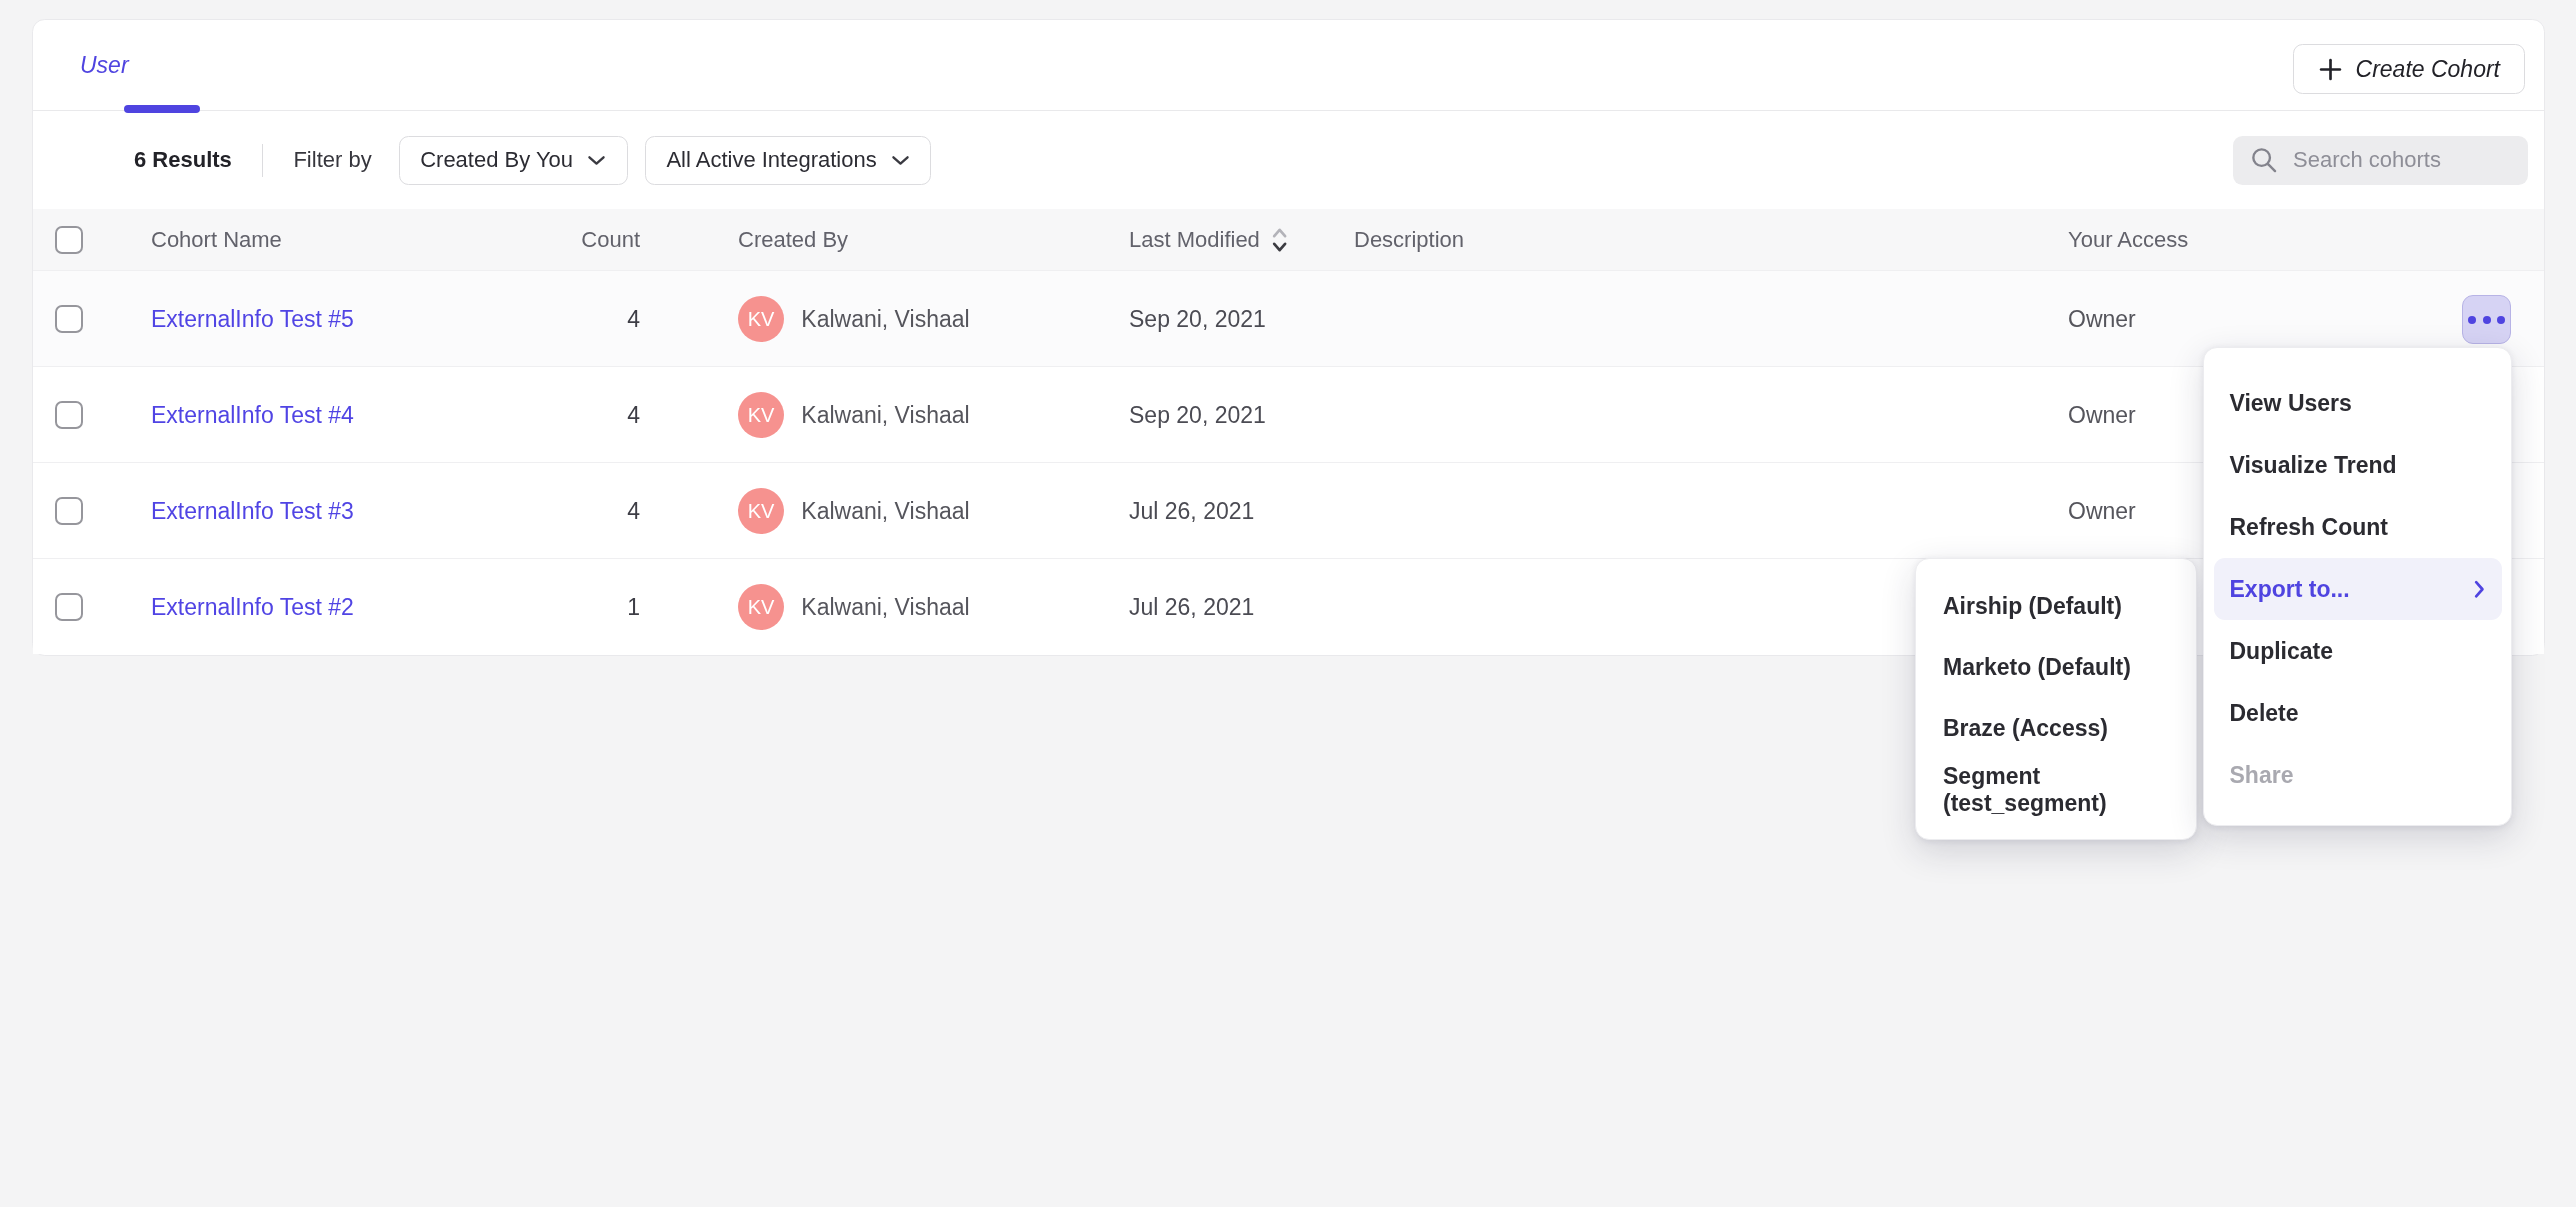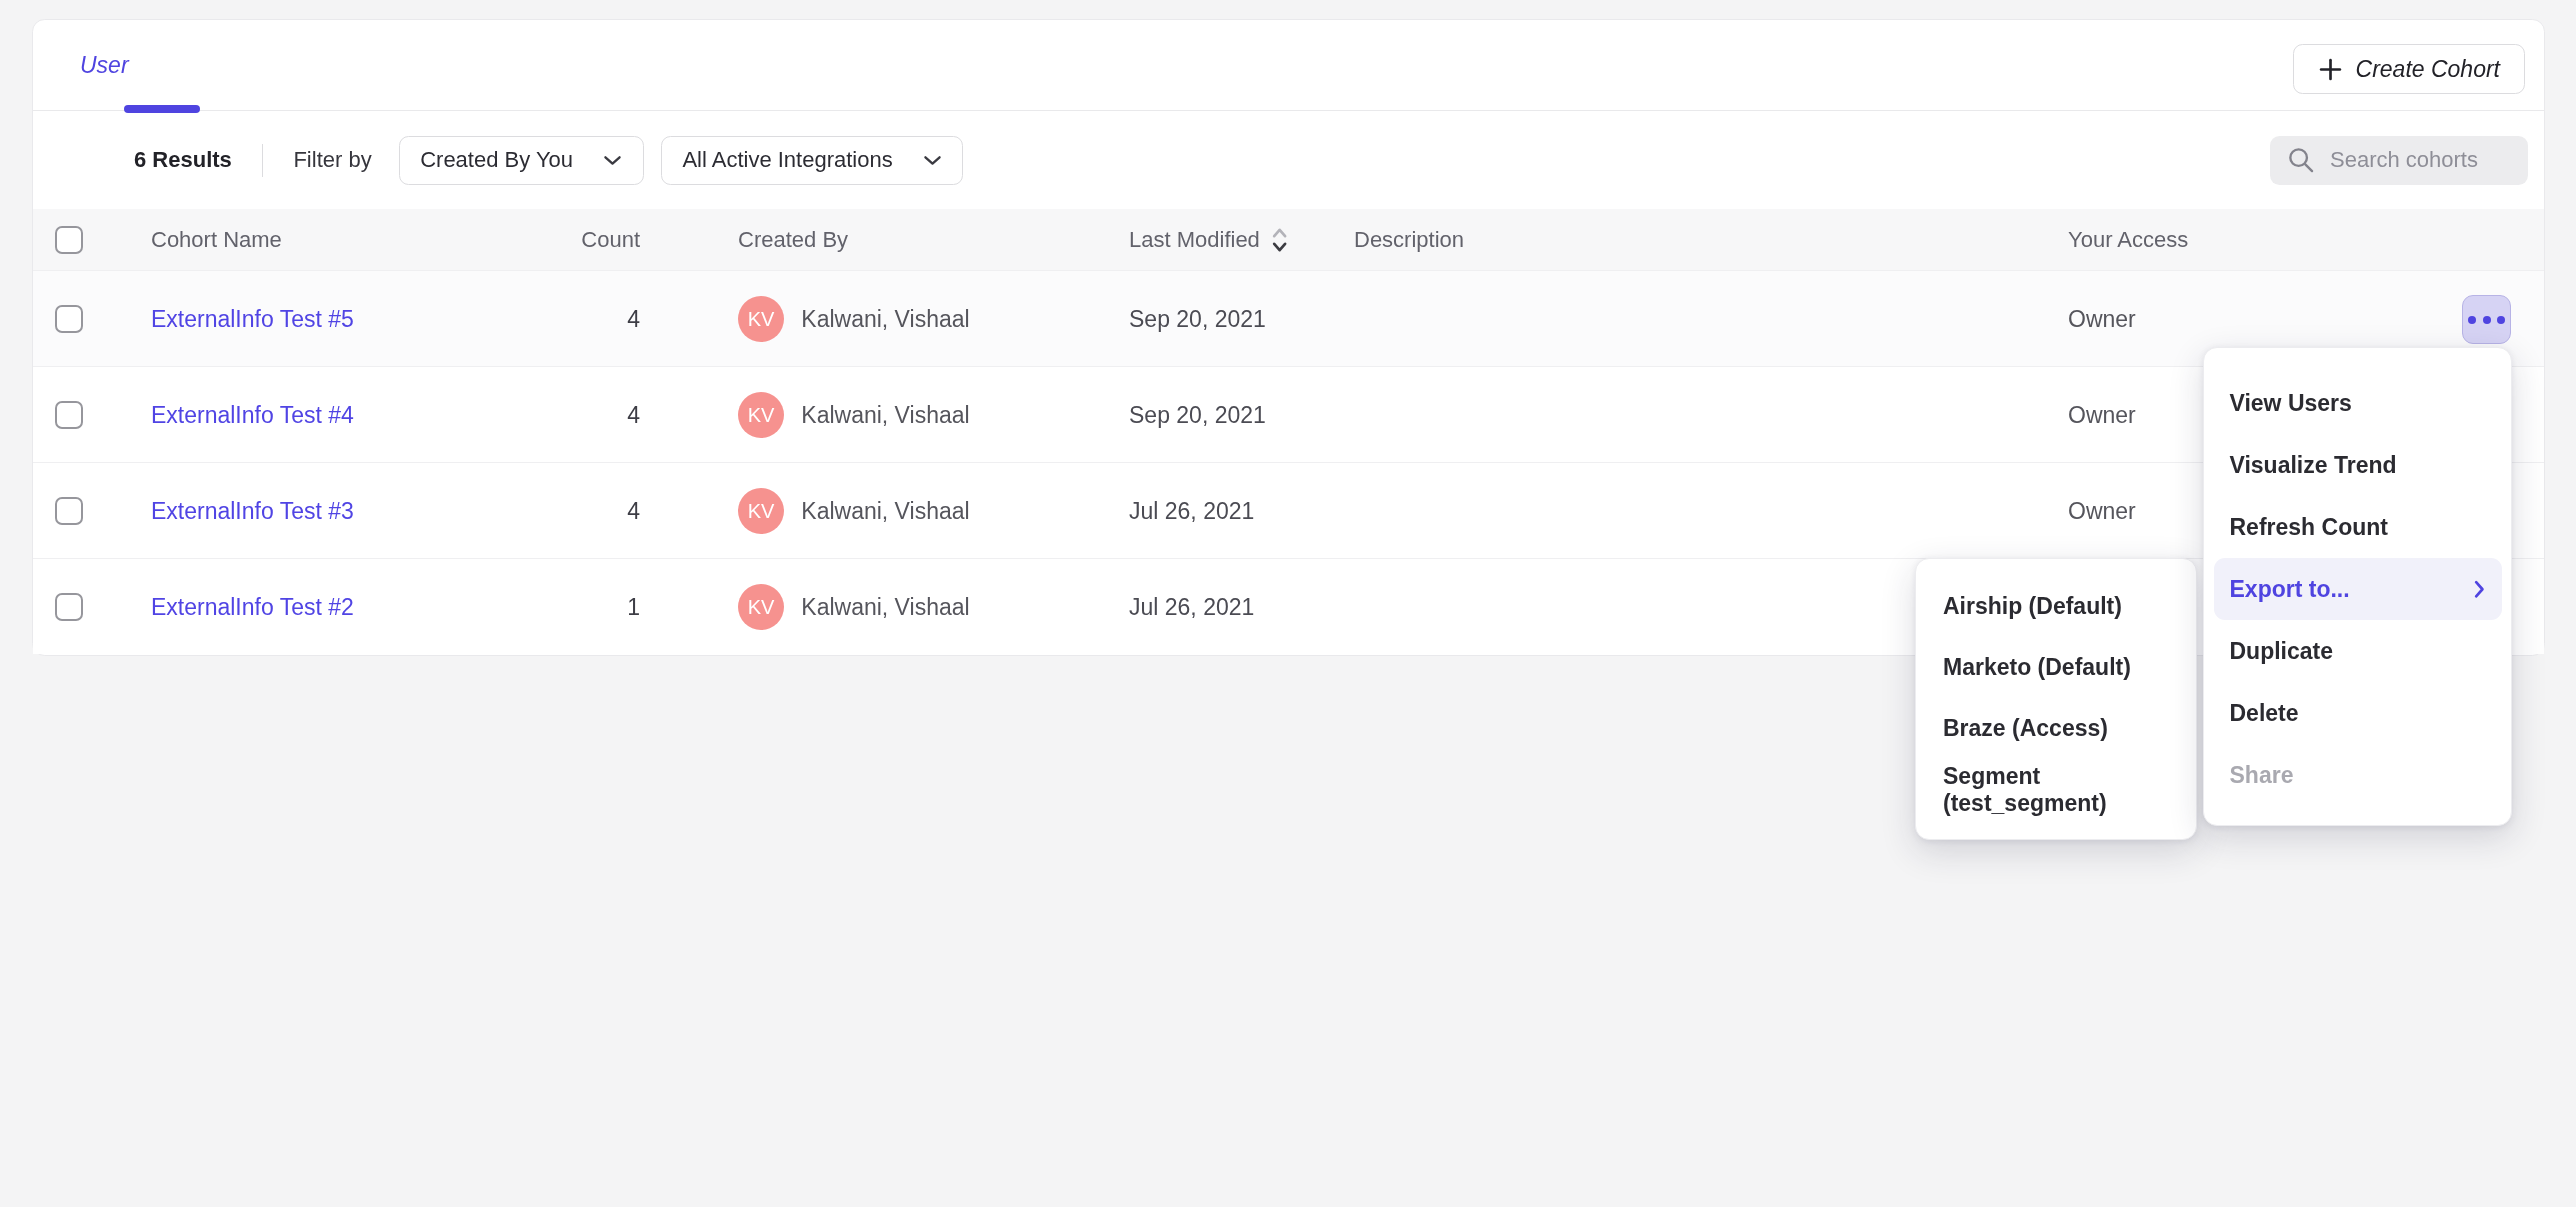--- a/index.html
+++ b/index.html
@@ -17,26 +17,26 @@
                    border-radius:4.7px; background:#4f44e0; }
   .btn-create { position:absolute; right:19px; top:24px; height:50px; display:flex; align-items:center;
                 gap:12.6px; padding:0 24px; border:1.6px solid #dcdcdf; border-radius:9.5px; background:#fff;
                 font-size:23px; font-weight:500; color:#222228; cursor:pointer; }
 
   
   .filterbar { display:flex; align-items:center; height:98px; padding-left:101px; }
   .results { font-size:22px; font-weight:700; color:#222228; }
   .vdivider { width:1.6px; height:33px; background:#dcdcdf; margin:0 30px; }
   .filterby { font-size:22px; font-weight:500; color:#36363d; margin-right:27px; }
-  .pill { display:flex; align-items:center; gap:30px; height:49px; padding:0 20.5px;
+  .pill { display:flex; align-items:center; gap:14px; height:49px; padding:0 20.5px;
           border:1.6px solid #dcdcdf; border-radius:9.5px; background:#fff;
           font-size:22px; font-weight:500; color:#2c2c33; cursor:pointer; }
   .pill + .pill { margin-left:17.3px; }
   .spacer { flex:1; }
-  .search { display:flex; align-items:center; gap:14px; width:258px; height:49px; margin-right:16px;
+  .search { display:flex; align-items:center; gap:14px; width:295px; height:49px; margin-right:16px;
             background:#ececee; border-radius:9.5px; padding:0 16px; }
   .search input { border:none; outline:none; background:transparent; width:100%;
                   font-size:22px; color:#3a3a41; font-family:"Liberation Sans",sans-serif; }
   .search input::placeholder { color:#8e8e97; }
 
   
   .thead { position:relative; height:61px; background:#f7f7f8; }
   .thead .col { position:absolute; top:0; height:61px; display:flex; align-items:center;
                 font-size:22px; font-weight:500; color:#62626b; }
   .row { position:relative; height:96px; border-top:1.6px solid #efeff1; background:#fff; }

